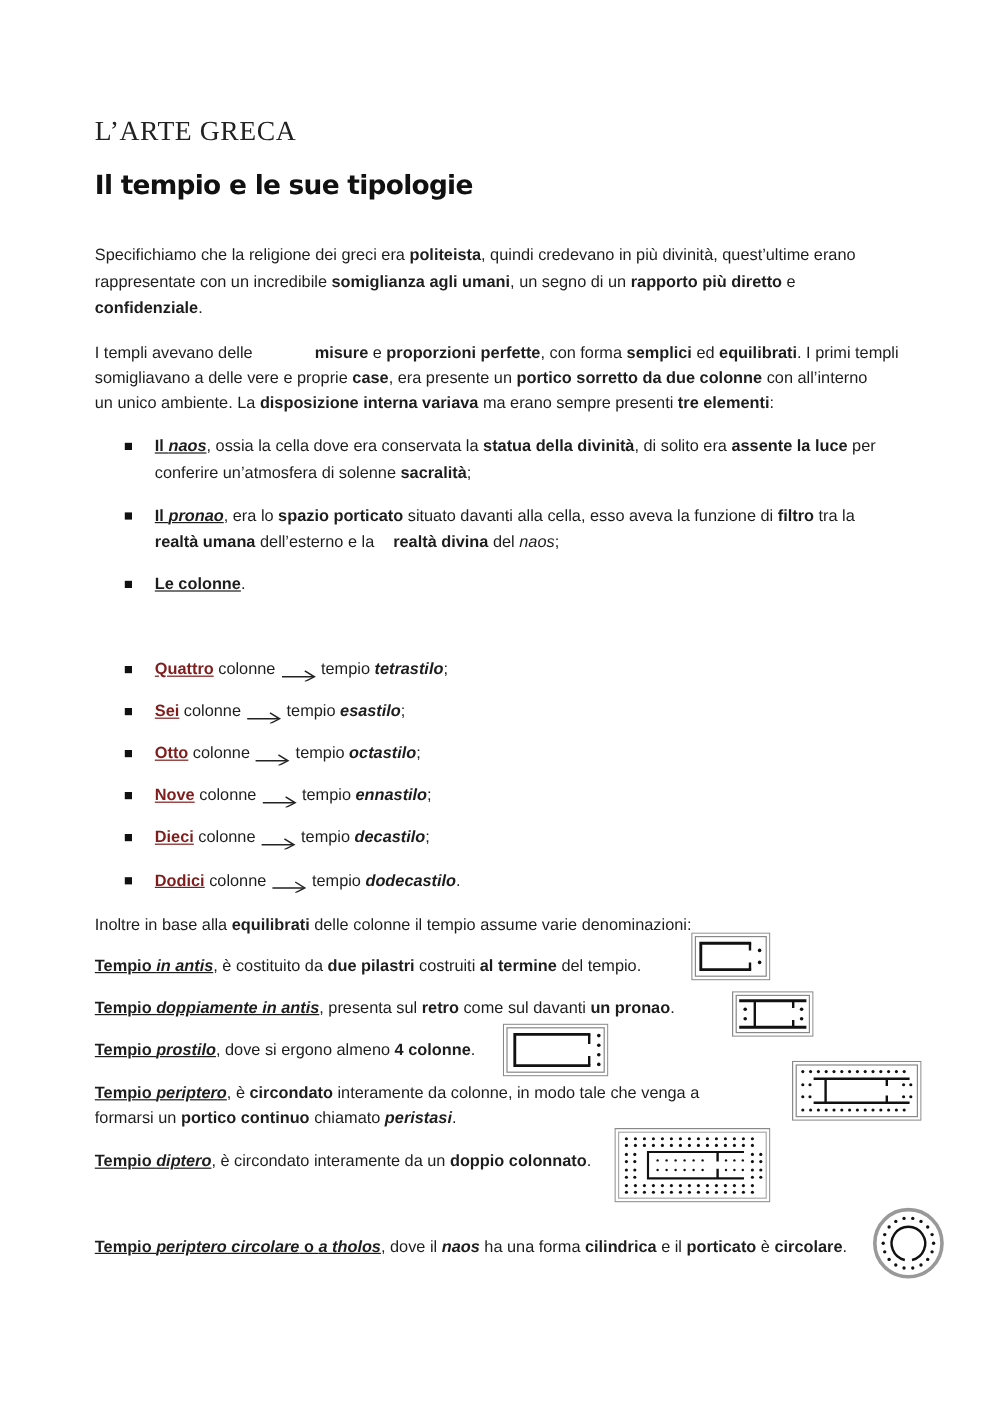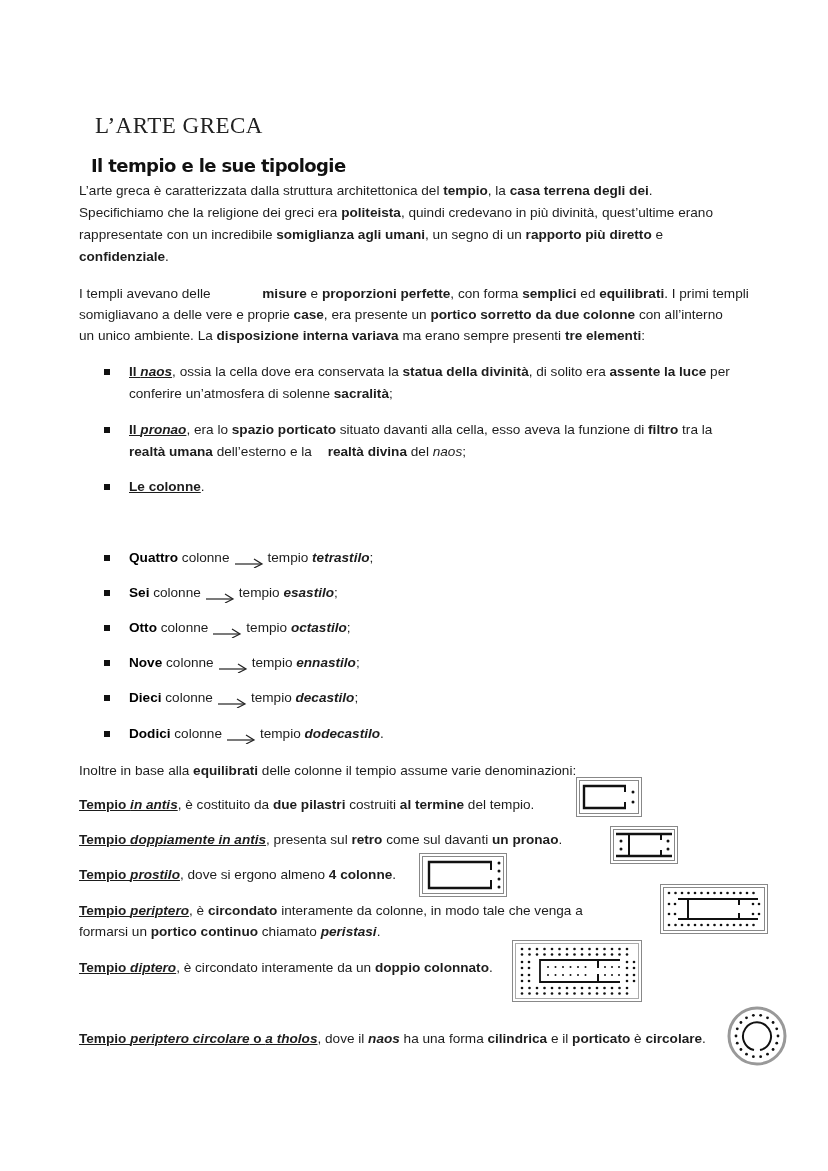--- a/index.html
+++ b/index.html
@@ -1,33 +1,32 @@
 <!DOCTYPE html>
 <html><head>
   <meta charset="utf-8">
   <style>
     html, body { margin: 0; padding: 0; background: #ffffff; }
     body { width: 828px; height: 1171px; position: relative; overflow: hidden; color: #1a1a1a; font-family: "Liberation Sans", "DejaVu Sans", sans-serif; }
     .page { position: absolute; left: 0; top: 0; width: 828px; height: 1171px; }
-    .title { position: absolute; left: 79px; top: 97px; font-family: "Liberation Serif", "DejaVu Serif", serif; font-size: 23px; letter-spacing: 0.5px; color: #222; margin: 16px; font-weight: normal; }
-    .subtitle { position: absolute; left: 79px; top: 143px; font-family: "DejaVu Sans", sans-serif; font-size: 18px; font-weight: bold; letter-spacing: -0.6px; color: #111; margin: 12px; }
+    .title { position: absolute; left: 79px; top: 97px; font-family: "Liberation Serif", "DejaVu Serif", serif; font-size: 23px; letter-spacing: 0.5px; color: #222; margin: 0; font-weight: normal; }
+    .subtitle { position: absolute; left: 79px; top: 143px; font-family: "DejaVu Sans", sans-serif; font-size: 22px; font-weight: bold; letter-spacing: -0.6px; color: #111; margin: 0; }
     .txt { position: absolute; font-size: 13.6px; line-height: 21.5px; color: #1d1d1d; margin: 0; }
-    .txt b { font-weight: bold; color: #000000; }
+    .txt b { font-weight: bold; color: #7f1d1d; text-decoration: underline; }
     .bullet { position: absolute; left: 104px; width: 6px; height: 6px; background: #111; }
     .arrow { display: inline-block; width: 30px; height: 10px; vertical-align: middle; margin: 0 4px; }
     svg.plan { position: absolute; }
   </style>
 </head>
 <body>
 
 <div class="page">
   <h1 class="title">L’ARTE GRECA</h1>
   <h2 class="subtitle">Il tempio e le sue tipologie</h2>
 
-  <p class="txt rich" style="left:79px; top:180px;"><span>L’arte greca è caratterizzata dalla struttura architettonica del </span><span style="font-weight: bold;">tempio</span><span>, la </span><span style="font-weight: bold;">casa terrena degli dei</span><span>.</span></p>
   <p class="txt rich" style="left:79px; top:202px;"><span>Specifichiamo che la religione dei greci era </span><span style="font-weight: bold;">politeista</span><span>, quindi credevano in più divinità, quest’ultime erano</span></p>
   <p class="txt rich" style="left:79px; top:224px;"><span>rappresentate con un incredibile </span><span style="font-weight: bold;">somiglianza agli umani</span><span>, un segno di un </span><span style="font-weight: bold;">rapporto più diretto</span><span> e</span></p>
   <p class="txt rich" style="left:79px; top:246px;"><span style="font-weight: bold;">confidenziale</span><span>.</span></p>
 
   <p class="txt rich" style="left:79px; top:283px;"><span>I templi avevano delle </span><span style="font-weight: bold; margin-left: 48px;">misure</span><span> e </span><span style="font-weight: bold;">proporzioni perfette</span><span>, con forma </span><span style="font-weight: bold;">semplici</span><span> ed </span><span style="font-weight: bold;">equilibrati</span><span>. I primi templi</span></p>
   <p class="txt rich" style="left:79px; top:304px;"><span>somigliavano a delle vere e proprie </span><span style="font-weight: bold;">case</span><span>, era presente un </span><span style="font-weight: bold;">portico sorretto da due colonne</span><span> con all’interno</span></p>
   <p class="txt rich" style="left:79px; top:325px;"><span>un </span><span style="font-weight: normal; margin-top: 16px;">unico ambiente</span><span>. La </span><span style="font-weight: bold;">disposizione interna variava</span><span> ma erano sempre presenti </span><span style="font-weight: bold;">tre elementi</span><span>:</span></p>
 
   <span class="bullet" style="top:369px;"></span>
   <p class="txt rich" style="left:129px; top:361px;"><span style="font-weight: bold; text-decoration: underline;">Il </span><span style="font-style: italic; font-weight: bold; text-decoration: underline;">naos</span><span>, ossia la cella dove era conservata la </span><span style="font-weight: bold;">statua della divinità</span><span>, di solito era </span><span style="font-weight: bold;">assente la luce</span><span> per</span></p>

